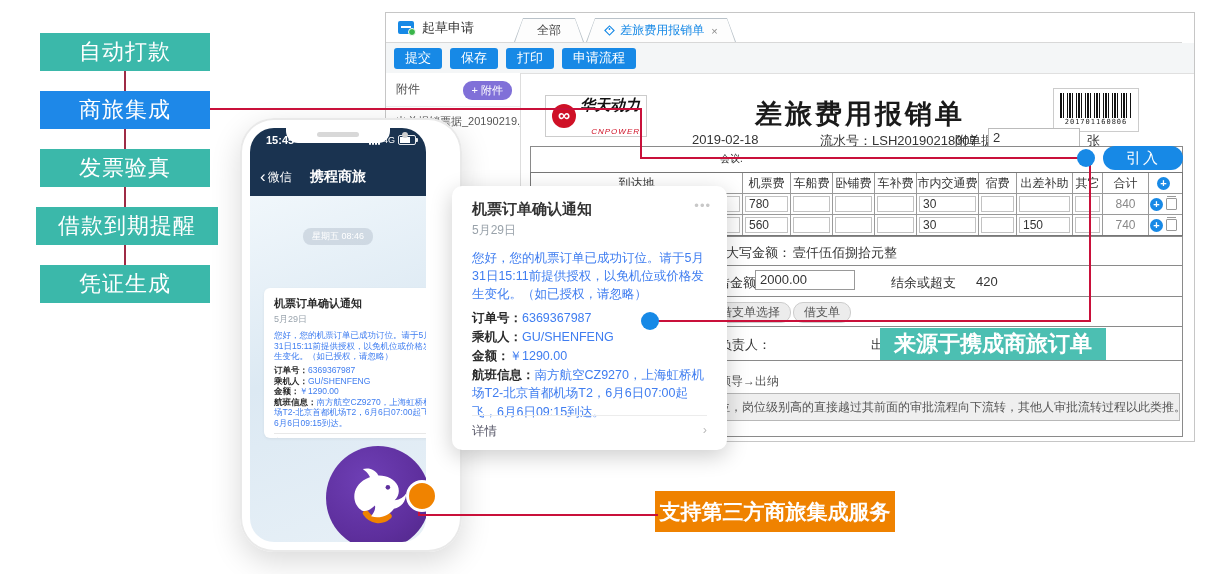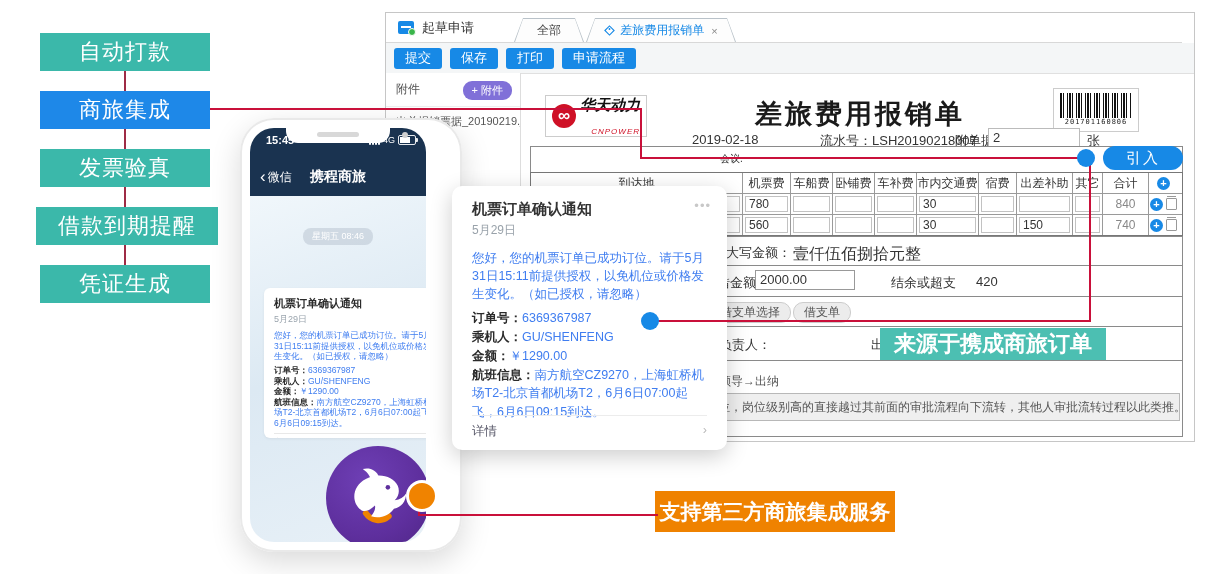--- a/index.html
+++ b/index.html
@@ -299,21 +299,21 @@
         </div>
       <div class="tc c10">
           <span class="plus">+</span>
           <span class="trash"></span>
         </div>
     </div>
   </div>
 
   <div class="frow" style="top:236px;height:30px">
     <span class="abs" style="left:195px;top:7px;font-size:13px">大写金额：</span>
-    <span class="abs" style="left:262px;top:7px;font-size:16px">壹仟伍佰捌拾元整</span>
+    <span class="abs" style="left:262px;top:7px;font-size:13px">壹仟伍佰捌拾元整</span>
   </div>
 
   <div class="frow" style="top:265px;height:32px">
     <span class="abs" style="left:186px;top:8px;font-size:13px">借金额</span>
     <span class="abs" style="left:224px;top:4px;width:100px;height:20px;border:1px solid #999;font-size:13px;padding:1px 0 0 4px;box-sizing:border-box">2000.00</span>
     <span class="abs" style="left:360px;top:8px;font-size:13px">结余或超支</span>
     <span class="abs" style="left:445px;top:8px;font-size:13px">420</span>
   </div>
 
   <div class="frow" style="top:296px;height:31px">

